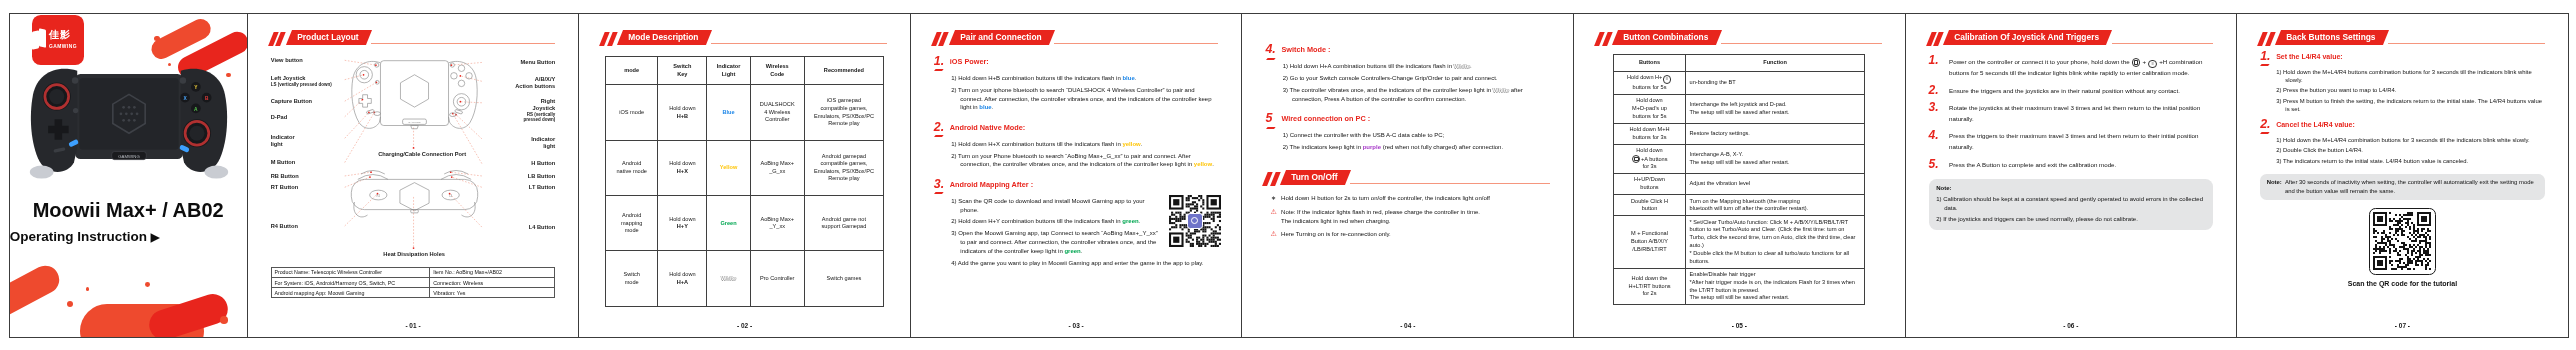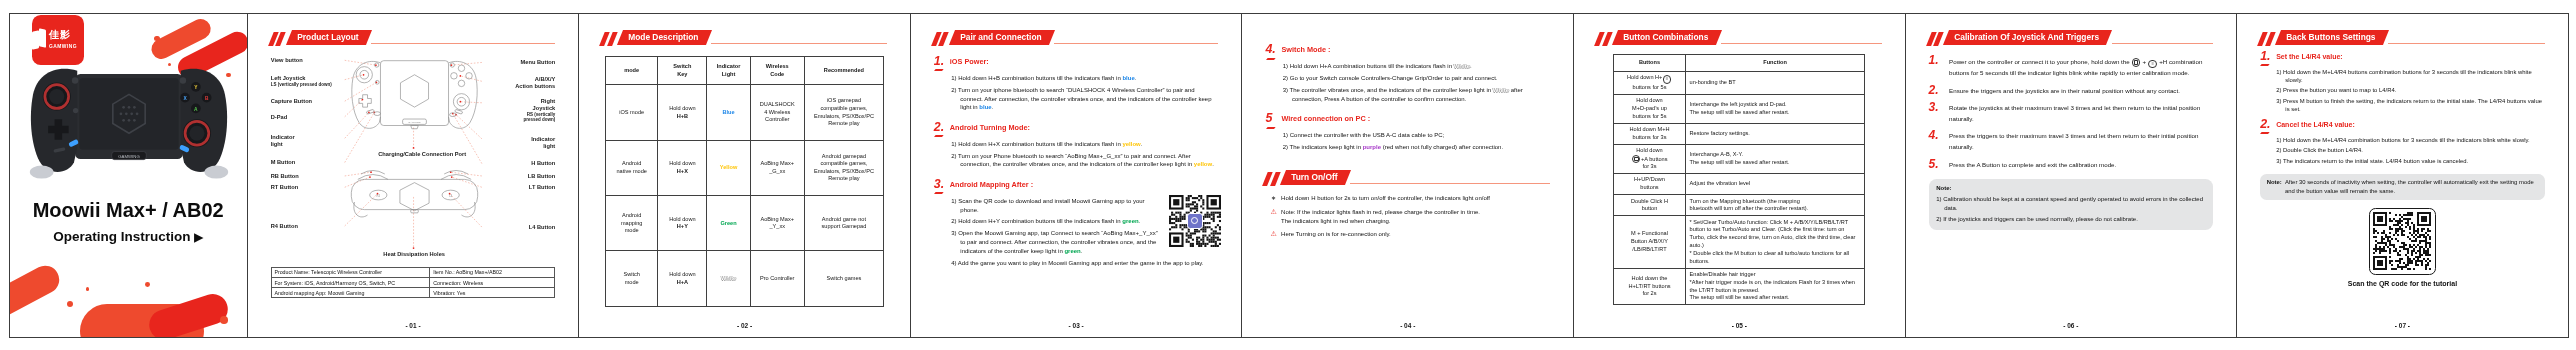--- a/index.html
+++ b/index.html
@@ -38,21 +38,21 @@
         display:flex;align-items:center;justify-content:center;gap:3.2px;z-index:3;}
   .logo-ic{width:14px;height:21.6px;position:relative;flex:none;}
   .logo-ic:before{content:"";position:absolute;left:0;top:2.2px;width:6.5px;height:18.4px;background:#fff;transform:skewY(-12deg);border-radius:1.1px;}
   .logo-ic:after{content:"";position:absolute;left:7px;top:0;width:6.5px;height:18.4px;background:#fff;transform:skewY(12deg);border-radius:1.1px;}
   .logo-tx{color:#fff;text-align:left;}
   .logo-cn{font-size:10px;font-weight:bold;letter-spacing:1.1px;line-height:1;}
   .logo-en{font-size:4.9px;font-weight:bold;letter-spacing:0.5px;margin-top:1.6px;}
   .blob{position:absolute;background:#ee4a2e;border-radius:540px;}
   .dot{position:absolute;background:#ee4a2e;border-radius:50%;}
   .cover-title{position:absolute;left:0;right:0;top:185px;text-align:center;font-size:20px;font-weight:bold;color:#0d0d0d;z-index:3;}
-  .cover-sub{position:absolute;left:0;right:0;top:215px;text-align:center;font-size:13.5px;font-weight:bold;color:#0d0d0d;z-index:3;}
+  .cover-sub{position:absolute;left:0;right:0;top:215px;text-align:left;font-size:13.5px;font-weight:bold;color:#0d0d0d;z-index:3;}
   .cover-sub .play{font-size:11.4px;}
   .cover-ctrl{position:absolute;left:15px;top:47px;width:208px;height:124px;z-index:2;}
 
   
   .diag{position:relative;height:212px;margin-top:0;flex:none;}
   .dl{position:absolute;font-size:5.7px;font-weight:bold;color:#1c1c1c;line-height:1.18;white-space:pre-line;z-index:2;}
   .dl .sub{display:block;font-size:4.5px;font-weight:bold;white-space:pre-line;}
   .dl-l{left:0;text-align:left;}
   .dl-r{right:0;text-align:right;}
   .dl-c{text-align:center;font-weight:bold;}
@@ -418,21 +418,21 @@
           <span class="sec-num"><span>1.</span><i></i></span>
         <span class="sec-tw"><span class="sec-title">iOS Power:</span><span class="rule"></span></span>
         </div>
       <div class="it"><span>1)  Hold down H+B combination buttons till the indicators flash in </span><span class="cw" style="color: rgb(29, 134, 232);">blue</span><span>.</span></div>
       <div class="it"><span>2)  Turn on your iphone bluetooth to search “DUALSHOCK 4 Wireless Controller” to pair and connect. After connection, the controller vibrates once, and the indicators of the controller keep light in </span><span class="cw" style="color: rgb(29, 134, 232);">blue</span><span>.</span></div>
     </div>
 
     <div class="sec">
       <div class="sec-head">
           <span class="sec-num"><span>2.</span><i></i></span>
-        <span class="sec-tw"><span class="sec-title">Android Turning Mode:</span><span class="rule"></span></span>
+        <span class="sec-tw"><span class="sec-title">Android Native Mode:</span><span class="rule"></span></span>
         </div>
       <div class="it"><span>1)  Hold down H+X combination buttons till the indicators flash in </span><span class="cw" style="color: rgb(255, 198, 10);">yellow</span><span>.</span></div>
       <div class="it"><span>2)  Turn on your Phone bluetooth to search “AoBing Max+_G_xx” to pair and connect. After connection, the controller vibrates once, and the indicators of the controller keep light in </span><span class="cw" style="color: rgb(255, 198, 10);">yellow</span><span>.</span></div>
     </div>
 
     <div class="sec s3">
       <div class="sec-head">
           <span class="sec-num"><span>3.</span><i></i></span>
         <span class="sec-tw"><span class="sec-title">Android Mapping After :</span><span class="rule"></span></span>
         </div>

